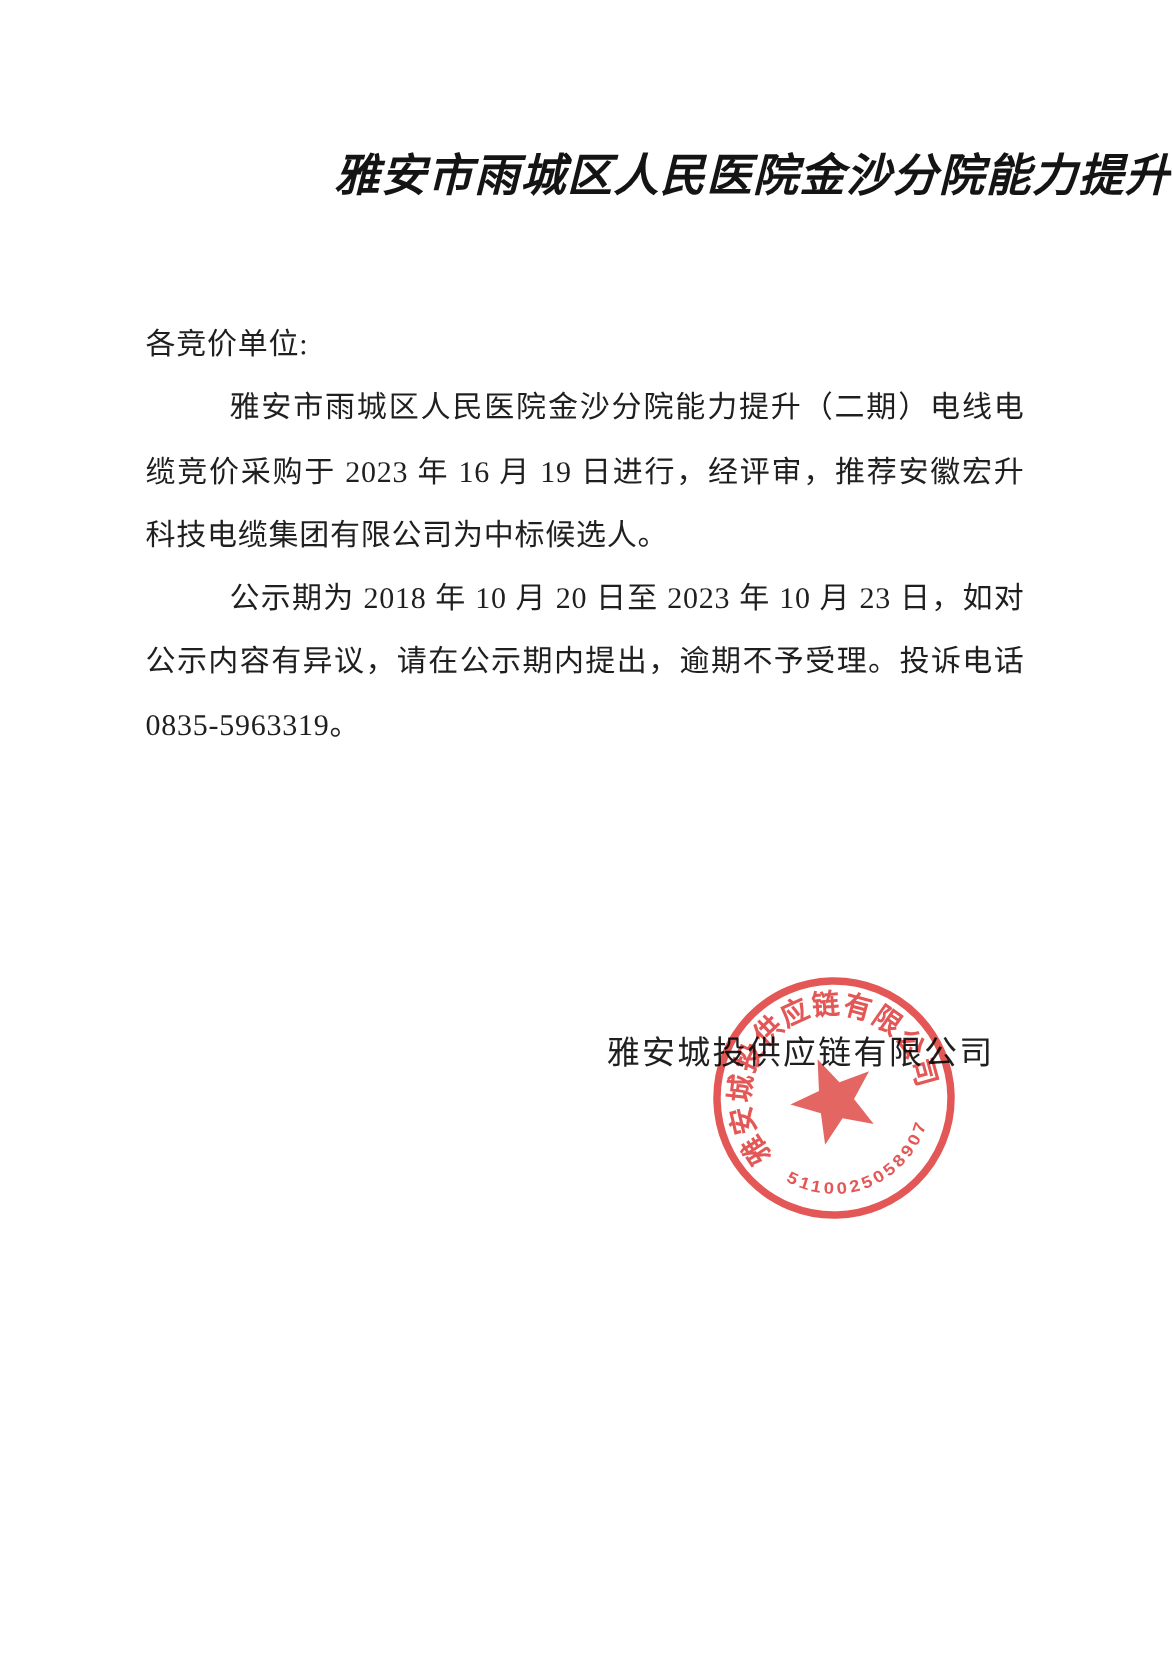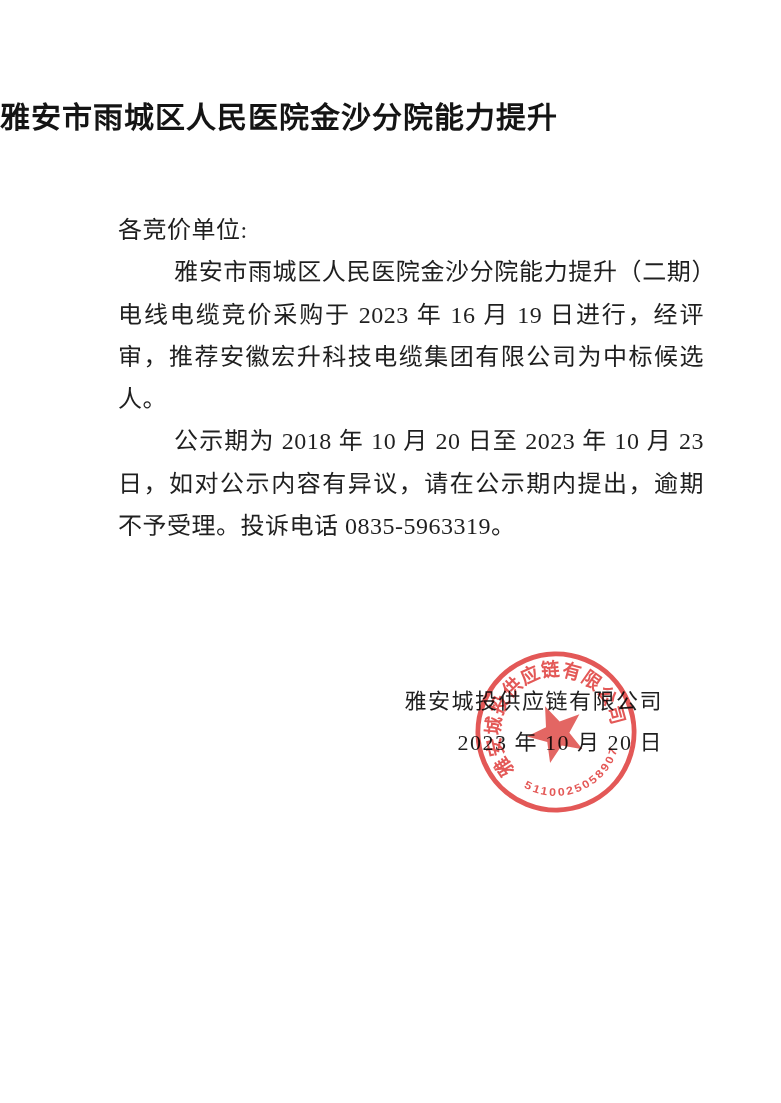--- a/index.html
+++ b/index.html
@@ -14,39 +14,39 @@
     background: #ffffff;
     overflow: hidden;
     font-family: "Liberation Serif", "DejaVu Serif", serif;
     color: #1f1f1f;
   }
   .doc-title {
     position: absolute;
     top: 86px;
     left: 0;
     right: 0;
-    text-align: left;
+    text-align: right;
     font-family: "Liberation Sans", "DejaVu Sans", sans-serif;
     font-weight: 700;
     font-size: 30px;
     line-height: 64px;
     letter-spacing: 1px;
     color: #141414;
+    font-style: italic;
   }
   .doc-body {
     position: absolute;
     top: 209px;
     left: 97px;
     width: 586px;
-    font-size: 24px;
+    font-size: 20px;
     line-height: 42.3px;
     letter-spacing: 0.5px;
     text-align: justify;
     color: #1f1f1f;
-    margin-left: 21px;
   }
   .doc-body p {
     margin: 0;
   }
   .doc-body p.para {
     text-indent: 56px;
   }
   .signature {
     position: absolute;
     top: 681px;
@@ -82,21 +82,20 @@
   </div>
 
   <div class="doc-body">
     <p>各竞价单位:</p>
     <p class="para">雅安市雨城区人民医院金沙分院能力提升（二期）电线电缆竞价采购于 2023 年 16 月 19 日进行，经评审，推荐安徽宏升科技电缆集团有限公司为中标候选人。</p>
     <p class="para">公示期为 2018 年 10 月 20 日至 2023 年 10 月 23 日，如对公示内容有异议，请在公示期内提出，逾期不予受理。投诉电话 0835-5963319。</p>
   </div>
 
   <div class="signature">
     <div>雅安城投供应链有限公司</div>
-    <div>2023 年 10 月 20 日</div>
   </div>
 
   <svg class="seal" viewBox="0 0 230 230" xmlns="http://www.w3.org/2000/svg">
     <g transform="rotate(-23 115 115)">
 
       <circle cx="115" cy="115" r="78" fill="none" stroke="#e0413f" stroke-width="5"></circle>
 
       <path fill="#e0514d" d="M115,87 L122.4,106.8 L143.5,107.7 L127,120.9 L132.6,141.3
                L115,129.6 L97.4,141.3 L103,120.9 L86.5,107.7 L107.6,106.8 Z"></path>
 

